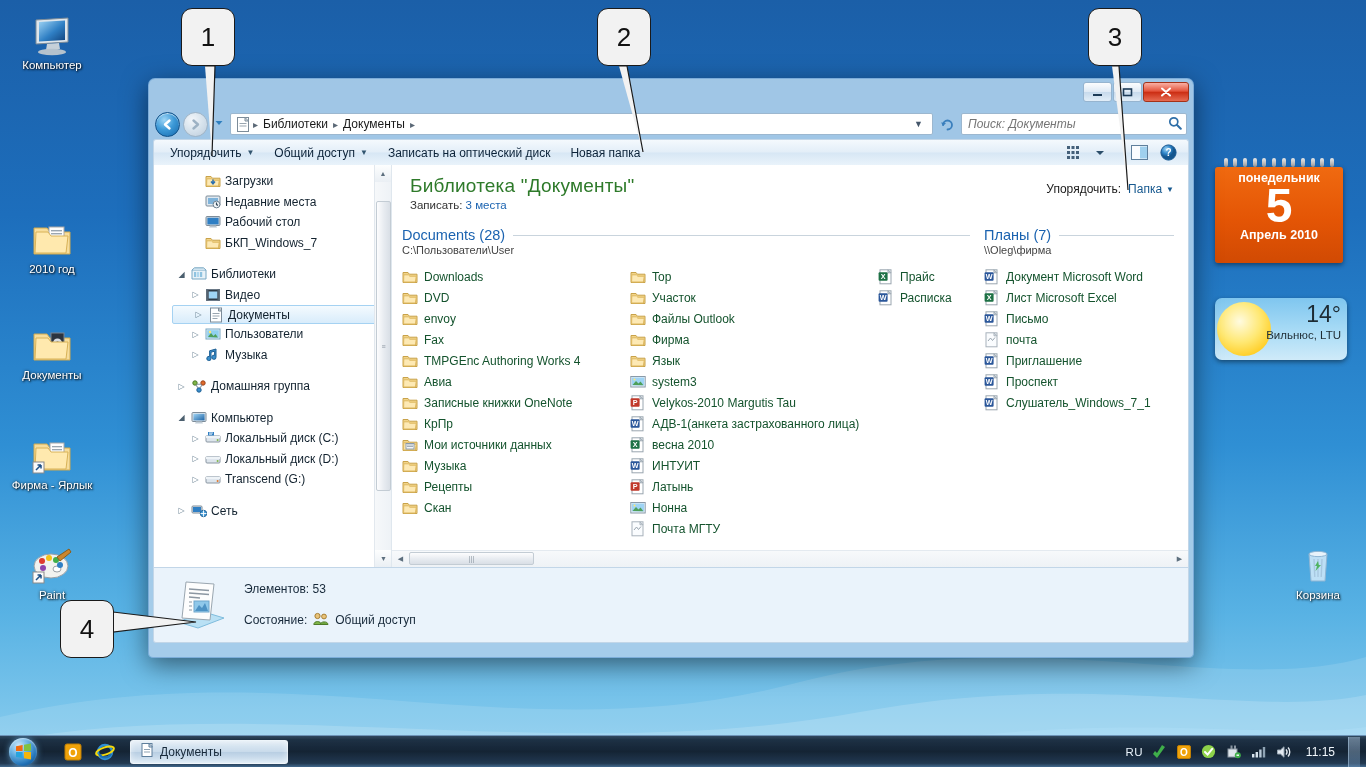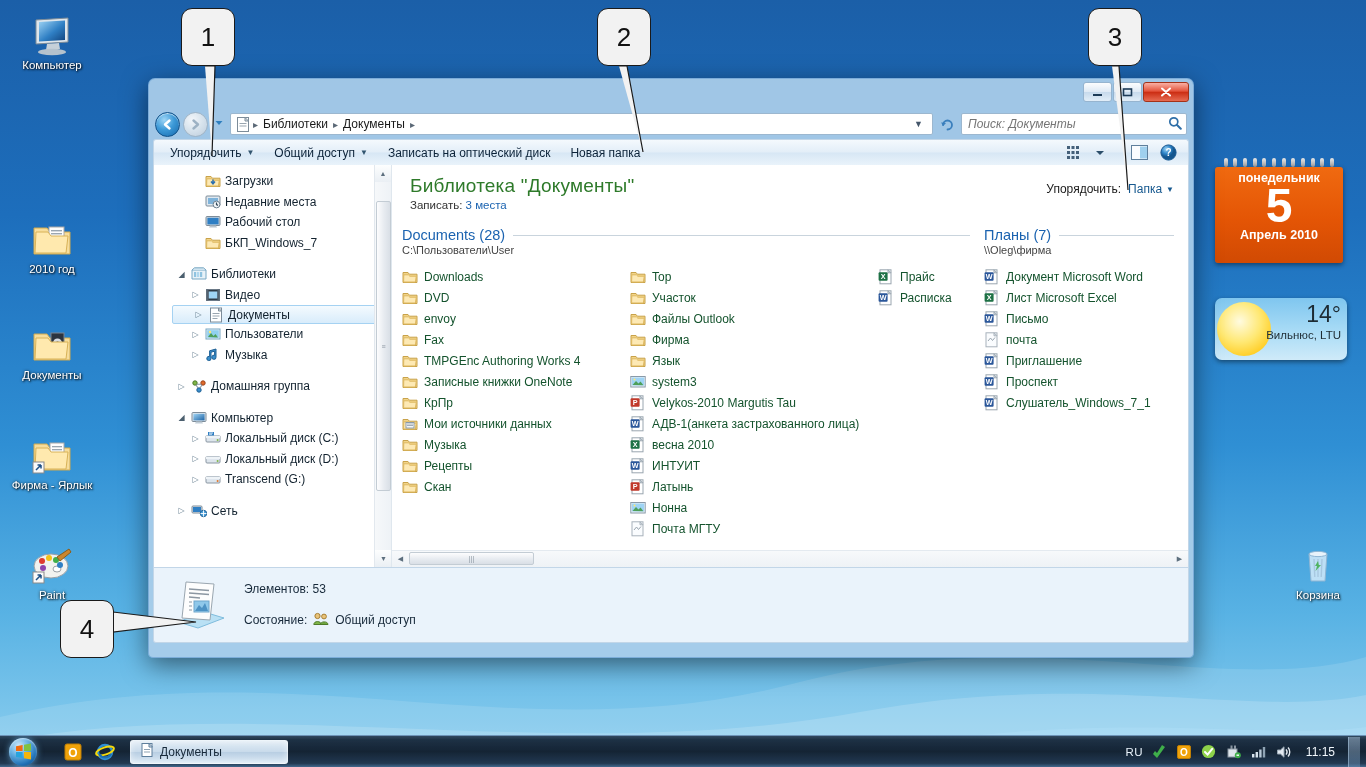--- a/index.html
+++ b/index.html
@@ -684,20 +684,29 @@
                   </span>
                   <span>TMPGEnc Authoring Works 4</span>
                 </div>
                 <div class="frow">
                   <span class="ico16">
                     <svg width="16" height="16" viewBox="0 0 16 16">
                       <path d="M1 3.5 L6 3.5 L7.4 5.2 L15 5.2 L15 13.5 L1 13.5 Z" fill="#f2d489" stroke="#c8a24a"></path>
                       <path d="M1.8 5.8 L6.4 5.8 L7.8 7.2 L14.3 7.2 L13.4 13 L1.6 13 Z" fill="#fde9b4" stroke="#ddb75f"></path>
                     </svg>
                   </span>
+                  <span>Авиа</span>
+                </div>
+                <div class="frow">
+                  <span class="ico16">
+                    <svg width="16" height="16" viewBox="0 0 16 16">
+                      <path d="M1 3.5 L6 3.5 L7.4 5.2 L15 5.2 L15 13.5 L1 13.5 Z" fill="#f2d489" stroke="#c8a24a"></path>
+                      <path d="M1.8 5.8 L6.4 5.8 L7.8 7.2 L14.3 7.2 L13.4 13 L1.6 13 Z" fill="#fde9b4" stroke="#ddb75f"></path>
+                    </svg>
+                  </span>
                   <span>Записные книжки OneNote</span>
                 </div>
                 <div class="frow">
                   <span class="ico16">
                     <svg width="16" height="16" viewBox="0 0 16 16">
                       <path d="M1 3.5 L6 3.5 L7.4 5.2 L15 5.2 L15 13.5 L1 13.5 Z" fill="#f2d489" stroke="#c8a24a"></path>
                       <path d="M1.8 5.8 L6.4 5.8 L7.8 7.2 L14.3 7.2 L13.4 13 L1.6 13 Z" fill="#fde9b4" stroke="#ddb75f"></path>
                     </svg>
                   </span>
                   <span>КрПр</span>

